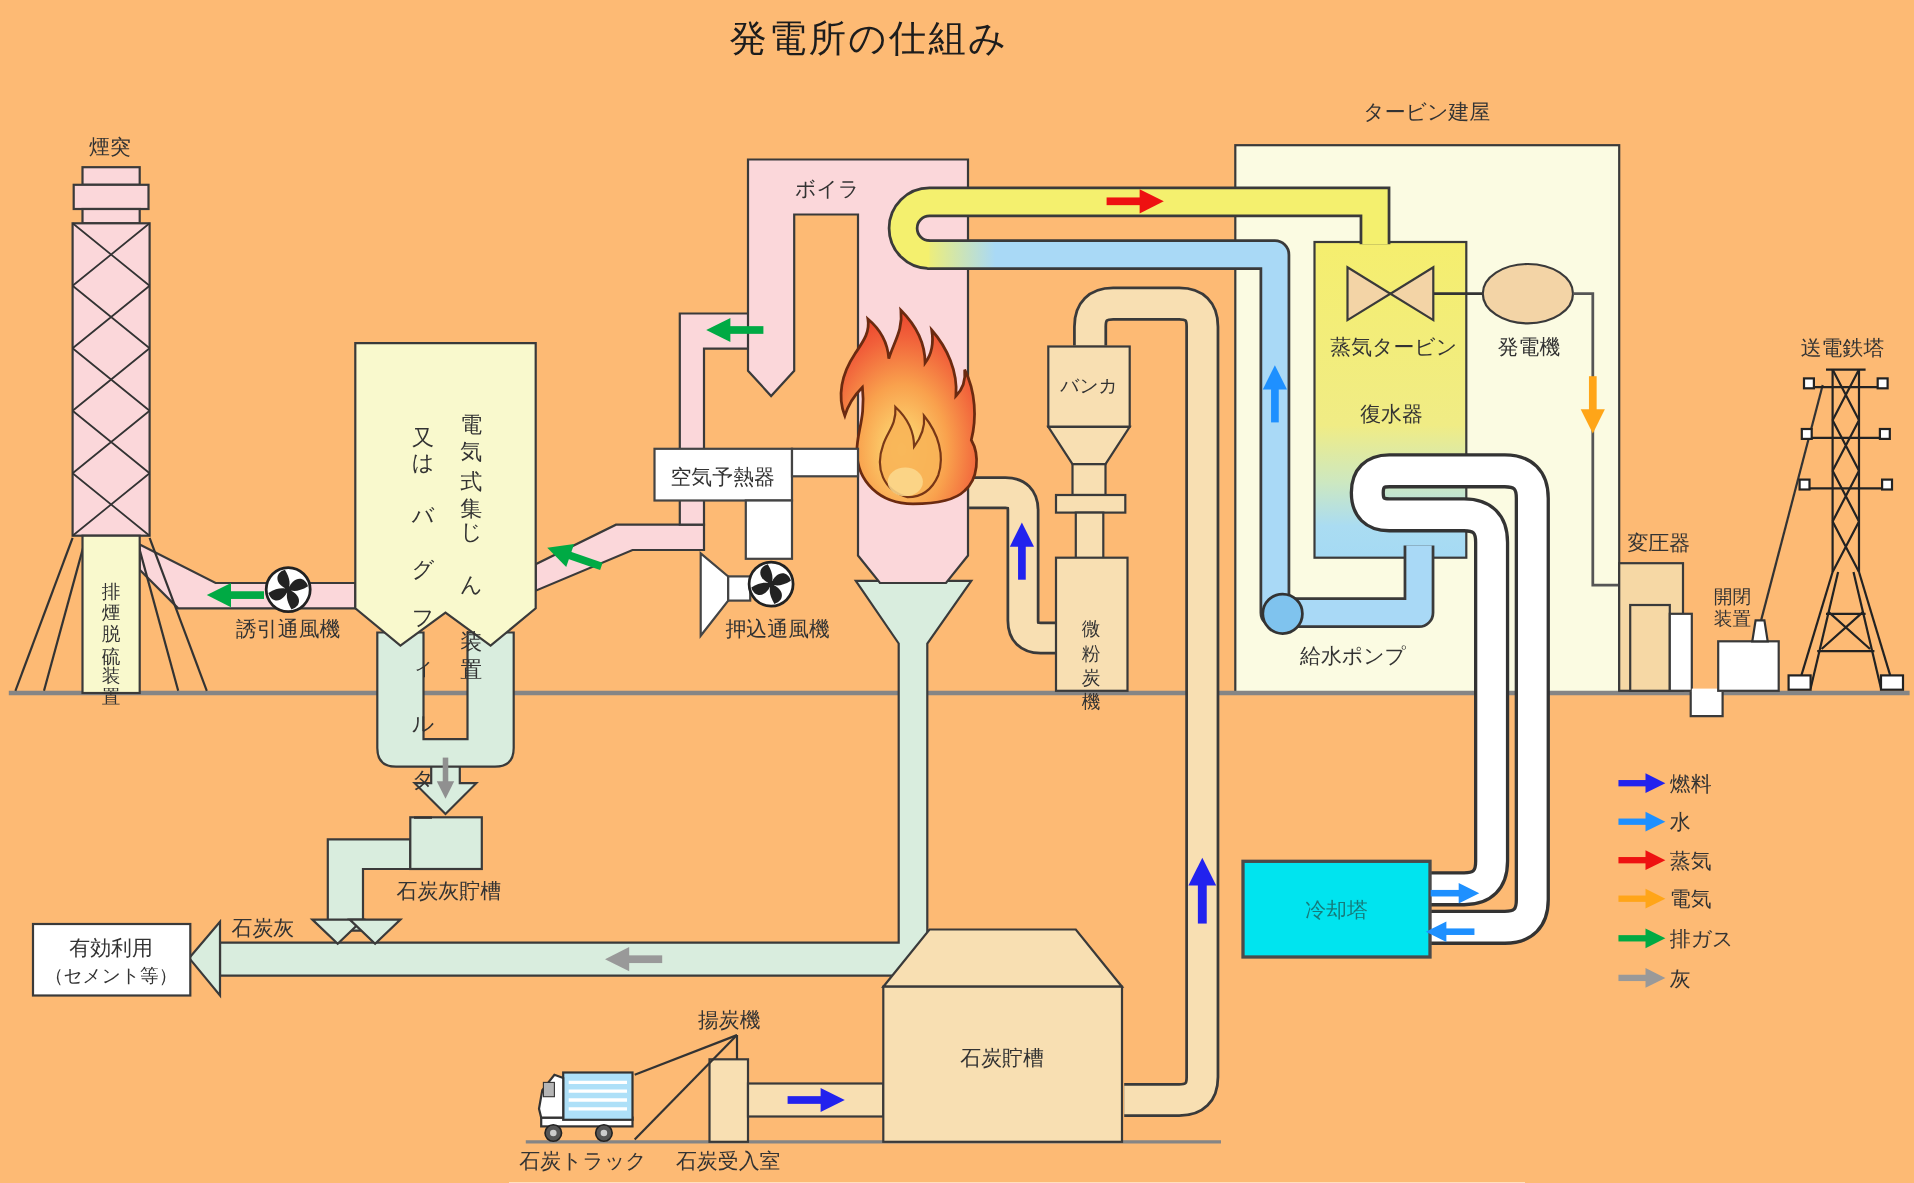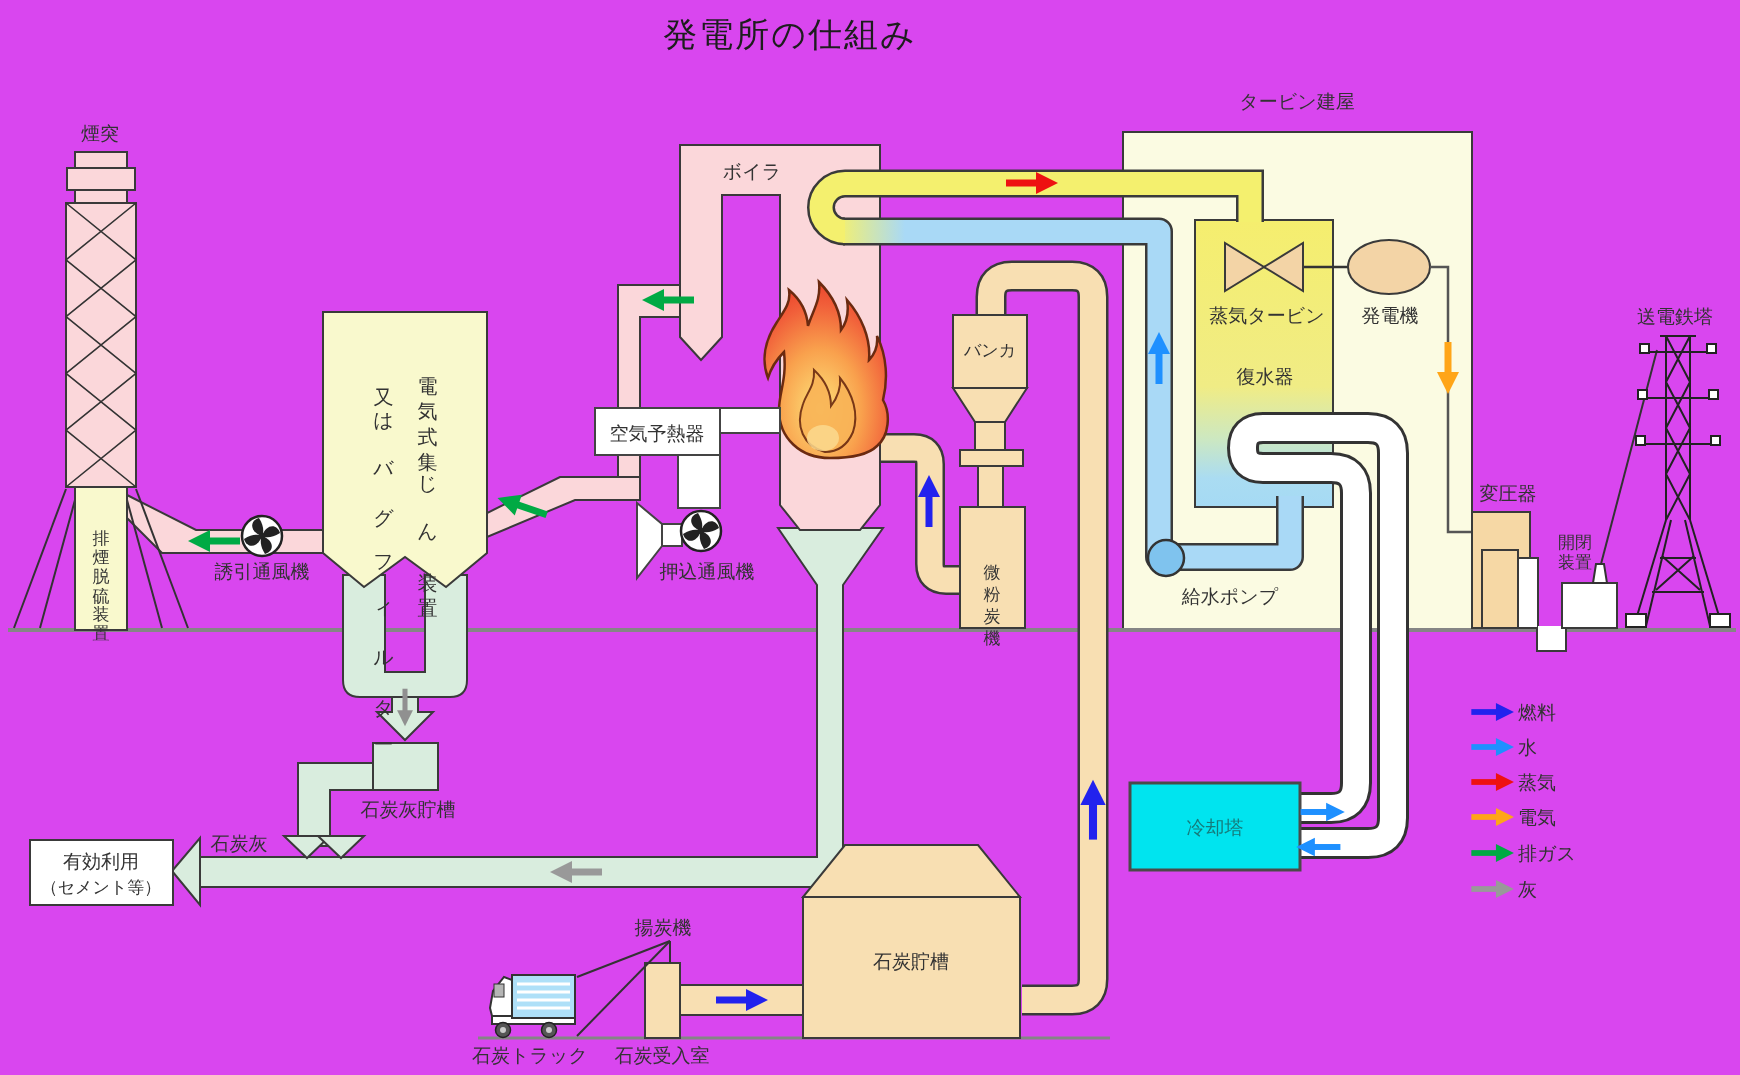--- a/index.html
+++ b/index.html
@@ -1,17 +1,17 @@
 <!DOCTYPE html>
 <html><head>
 <meta charset="utf-8">
 <style>
   html,body{margin:0;padding:0;background:#fff;}
   body{font-family:"Liberation Sans","DejaVu Sans",sans-serif;}
-  .stage{position:relative;width:1740px;height:1075px;background:#d946ef;overflow:hidden;}
+  .stage{position:relative;width:1740px;height:1075px;background:#fdba74;overflow:hidden;}
   svg{display:block;}
   text{font-family:"Liberation Sans","DejaVu Sans",sans-serif;fill:#333;}
   .lbl{font-size:19px;}
   .lbl-s{font-size:17px;}
   .vert{writing-mode:vertical-rl;text-orientation:upright;}
   .title-t{font-size:34px;fill:#1d1d1d;letter-spacing:2px;}
 </style>
 </head>
 <body>
 

